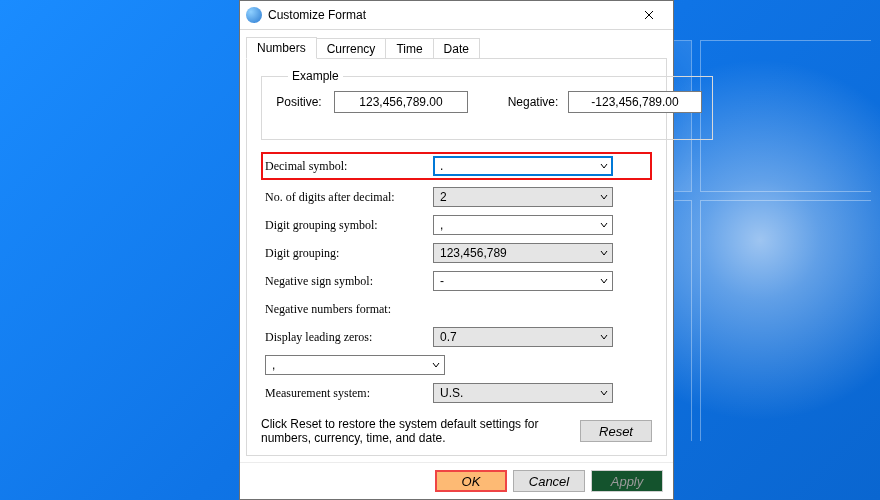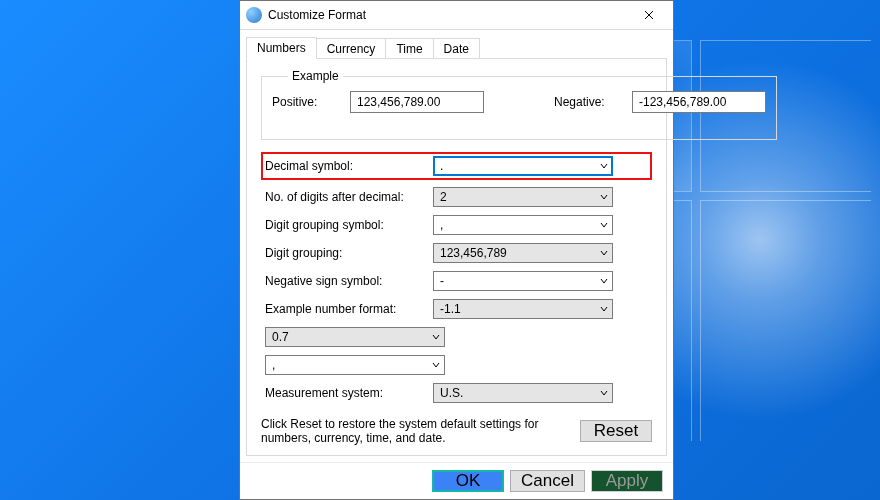--- a/index.html
+++ b/index.html
@@ -29,38 +29,38 @@
   .titlebar .close{width:44px;height:28px;display:flex;align-items:center;justify-content:center;}
   .titlebar .close svg{width:10px;height:10px;stroke:#000;stroke-width:1;}
   .tabs{display:flex;align-items:flex-end;height:24px;padding:0 6px;margin-top:4px;}
   .tab{padding:3px 10px;border:1px solid #d9d9d9;border-bottom:none;background:#fff;position:relative;top:1px;font-size:12px;}
   .tab + .tab{margin-left:-1px;}
   .tab.inactive{background:#fff;color:#000;}
   .tab.active{background:#fff;border-bottom:1px solid #fff;z-index:2;}
   .tabpanel{flex:1;margin:0 6px 6px 6px;border:1px solid #d9d9d9;padding:10px 14px;position:relative;box-sizing:border-box;}
   fieldset.example{border:1px solid #d9d9d9;padding:8px 10px 26px 10px;margin:0 0 12px 0;}
   fieldset.example legend{padding:0 4px;margin-left:16px;}
-  .exrow{display:flex;align-items:center;gap:24px;}
+  .exrow{display:flex;align-items:center;gap:8px;text-align:center;}
   .exlbl{width:54px;}
   .exbox{border:1px solid #7a7a7a;height:20px;line-height:20px;padding:0 6px;width:120px;background:#fff;}
   .exrow .gap{width:22px;}
   .settings{display:flex;flex-direction:column;gap:6px;margin-top:2px;}
   .row{display:flex;align-items:center;height:22px;padding:0 4px;}
   .row.hilite{border:2px solid #e11;padding:0 2px;height:24px;}
-  .lbl{width:168px;}
+  .lbl{width:168px;font-family:Liberation Serif, serif;}
   .combo{flex:none;width:180px;height:20px;border:1px solid #7a7a7a;background:#fff;display:flex;align-items:center;box-sizing:border-box;}
   .combo.shaded{background:#e5e5e5;}
   .combo.focus{border:1px solid #0078d7;box-shadow:inset 0 0 0 1px #0078d7;}
   .combo .val{flex:1;padding:0 6px;font-size:12px;overflow:hidden;white-space:nowrap;}
   .combo .chev{width:16px;display:flex;align-items:center;justify-content:center;}
   .combo .chev svg{width:8px;height:8px;stroke:#000;stroke-width:1;fill:none;}
   .resetarea{position:absolute;left:14px;right:14px;bottom:10px;display:flex;align-items:center;gap:29px;}
   .resetarea .txt{flex:1;line-height:14px;}
-  .btn{min-width:72px;height:22px;border:1px solid #adadad;background:#e1e1e1;display:flex;align-items:center;justify-content:center;padding:0 10px;box-sizing:border-box;font-size:17px;}
-  .btn.primary{border:2px solid #14b8a6;background:#3b82f6;}
+  .btn{min-width:72px;height:22px;border:1px solid #adadad;background:#e1e1e1;display:flex;align-items:center;justify-content:center;padding:0 10px;box-sizing:border-box;font-size:13px;font-style:italic;}
+  .btn.primary{border:2px solid #ef4444;background:#fdba74;}
   .btn.disabled{color:#9a9a9a;background:#14532d;border-color:#d0d0d0;}
   .footer{height:36px;display:flex;align-items:center;justify-content:flex-end;gap:6px;padding:0 10px;border-top:1px solid #ececec;}
 </style>
 </head>
 <body>
 
 <div class="desktop">
   <div class="bg-squares">
     <div class="sqA"></div>
       <div class="sqB" style="left:160px"></div>
@@ -156,32 +156,25 @@
             <span class="val">-</span>
             <span class="chev">
                 <svg viewBox="0 0 8 8">
                   <path d="M1 2 L4 6 L7 2"></path>
                 </svg>
               </span>
           </div>
         </div>
 
         <div class="row">
-          <span class="lbl">Example number format:</span>
-          <div class="combo shaded">
-            <span class="val">-1.1</span>
-            <span class="chev">
-                <svg viewBox="0 0 8 8">
-                  <path d="M1 2 L4 6 L7 2"></path>
-                </svg>
-              </span>
-          </div>
-        </div>
-
-        <div class="row">
+          <span class="lbl">Negative numbers format:</span>
+        </div>
+
+        <div class="row">
+          <span class="lbl">Display leading zeros:</span>
           <div class="combo shaded">
             <span class="val">0.7</span>
             <span class="chev">
                 <svg viewBox="0 0 8 8">
                   <path d="M1 2 L4 6 L7 2"></path>
                 </svg>
               </span>
           </div>
         </div>
 

